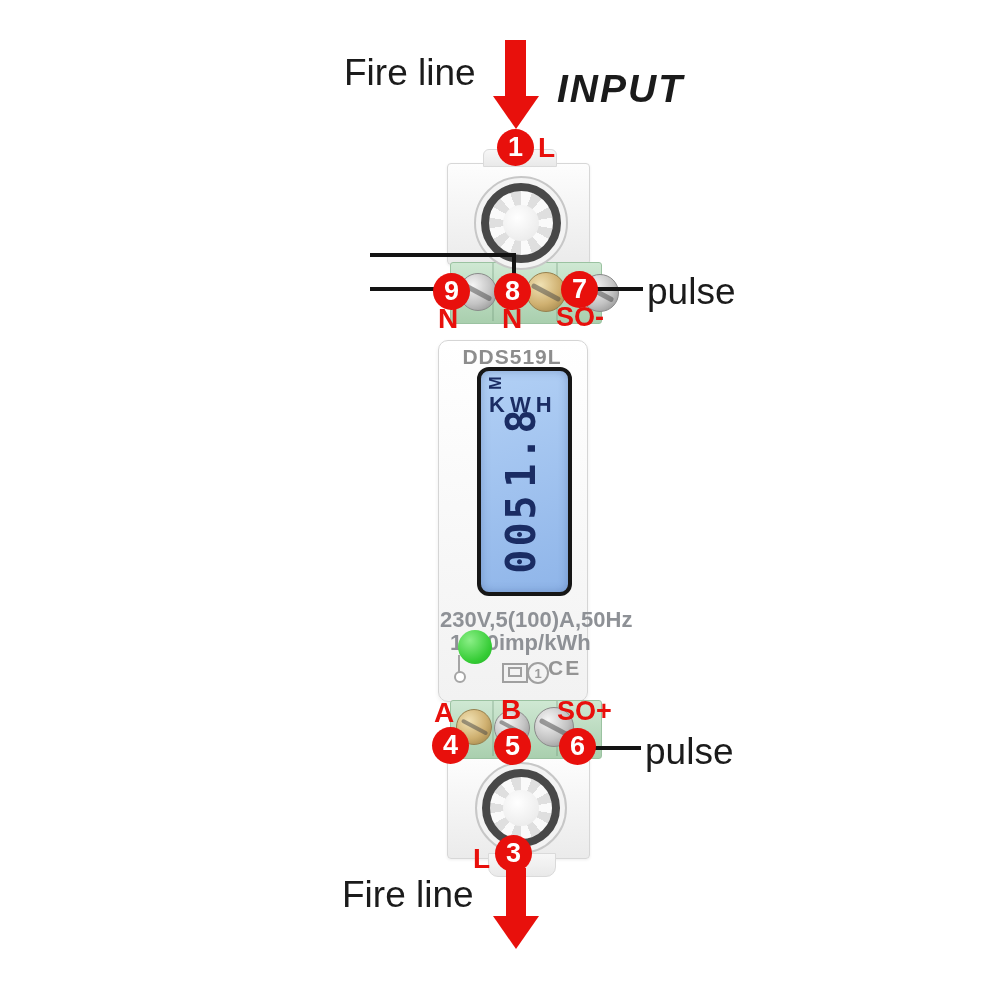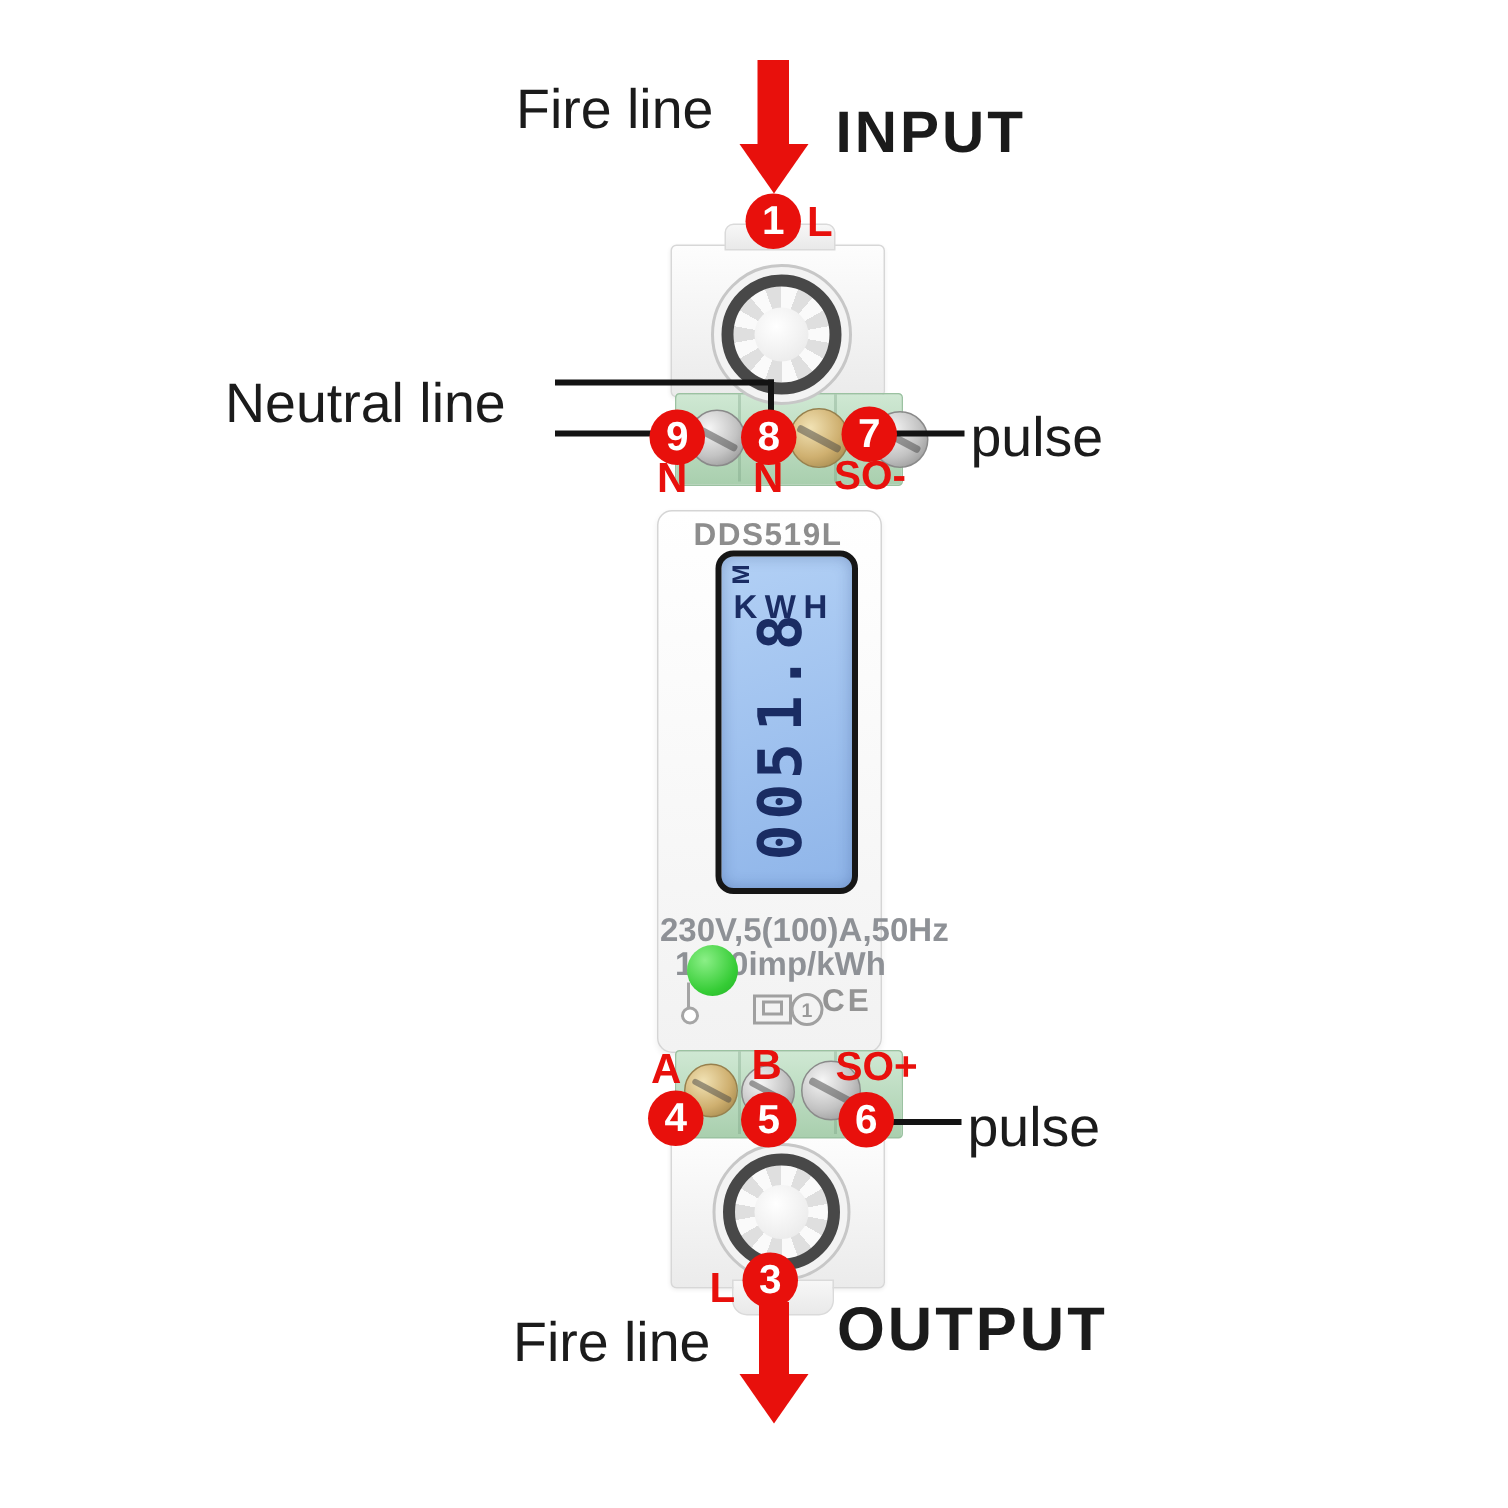--- a/index.html
+++ b/index.html
@@ -1,20 +1,20 @@
 <!DOCTYPE html>
 <html><head>
 <meta charset="utf-8">
 <style>
   html,body{margin:0;padding:0;background:#ffffff;}
   .stage{position:relative;width:1005px;height:951px;background:#ffffff;
          font-family:"Liberation Sans",sans-serif;overflow:hidden;}
   
   .txt{position:absolute;color:#1b1b1b;font-weight:500;font-size:37px;white-space:nowrap;}
-  .caps{font-weight:600;letter-spacing:2px;}
+  .caps{font-weight:600;letter-spacing:2px;font-style:italic;}
   
   .nc{position:absolute;width:37px;height:37px;border-radius:50%;background:#e8100c;color:#fff;
       font-size:27px;font-weight:700;display:flex;align-items:center;justify-content:center;z-index:6;}
   .rl{position:absolute;color:#e8100c;font-weight:700;font-size:28px;z-index:6;white-space:nowrap;}
   
   .wl{position:absolute;background:#131313;z-index:5;}
   
   .shaft{position:absolute;background:#e8100c;z-index:6;}
   .ahead{position:absolute;width:0;height:0;border-left:23px solid transparent;
          border-right:23px solid transparent;border-top:33px solid #e8100c;z-index:6;}
@@ -83,21 +83,20 @@
     <div class="hub"></div>
   </div>
 
   <div class="strip" style="left:450px;top:262px;width:150px;height:60px;"></div>
   <div class="seam" style="left:492px;top:263px;height:58px;"></div>
   <div class="seam" style="left:556px;top:263px;height:58px;"></div>
   <div class="screw silver" style="left:459px;top:273px;width:36px;height:36px;"></div>
   <div class="screw brass" style="left:526px;top:272px;width:38px;height:38px;"></div>
   <div class="screw silver" style="left:581px;top:274px;width:36px;height:36px;"></div>
 
-  <div class="txt" style="left:150px;top:248px;">Neutral line</div>
   <div class="wl" style="left:370px;top:253px;width:146px;height:4px;"></div>
   <div class="wl" style="left:512px;top:253px;width:4px;height:22px;"></div>
   <div class="wl" style="left:370px;top:287px;width:65px;height:4px;"></div>
   <div class="wl" style="left:597px;top:287px;width:46px;height:4px;"></div>
   <div class="txt" style="left:647px;top:271px;">pulse</div>
 
   <div class="nc" style="left:433px;top:273px;">9</div>
   <div class="nc" style="left:494px;top:273px;">8</div>
   <div class="nc" style="left:561px;top:271px;">7</div>
   <div class="rl" style="left:438px;top:303px;">N</div>
@@ -150,15 +149,14 @@
   </div>
   <div class="tab" style="left:488px;top:853px;width:66px;height:22px;border-radius:0 0 10px 10px;"></div>
 
   <div class="rl" style="left:473px;top:843px;">L</div>
   <div class="nc" style="left:495px;top:835px;">3</div>
   <div>
     <div class="shaft" style="left:506px;top:868px;width:20px;height:48px;"></div>
     <div class="ahead" style="left:493px;top:916px;"></div>
   </div>
   <div class="txt" style="left:342px;top:874px;">Fire line</div>
-  <div class="txt caps" style="left:558px;top:863px;font-size:41px;">OUTPUT</div>
 
 </div>
 
 </body></html>

